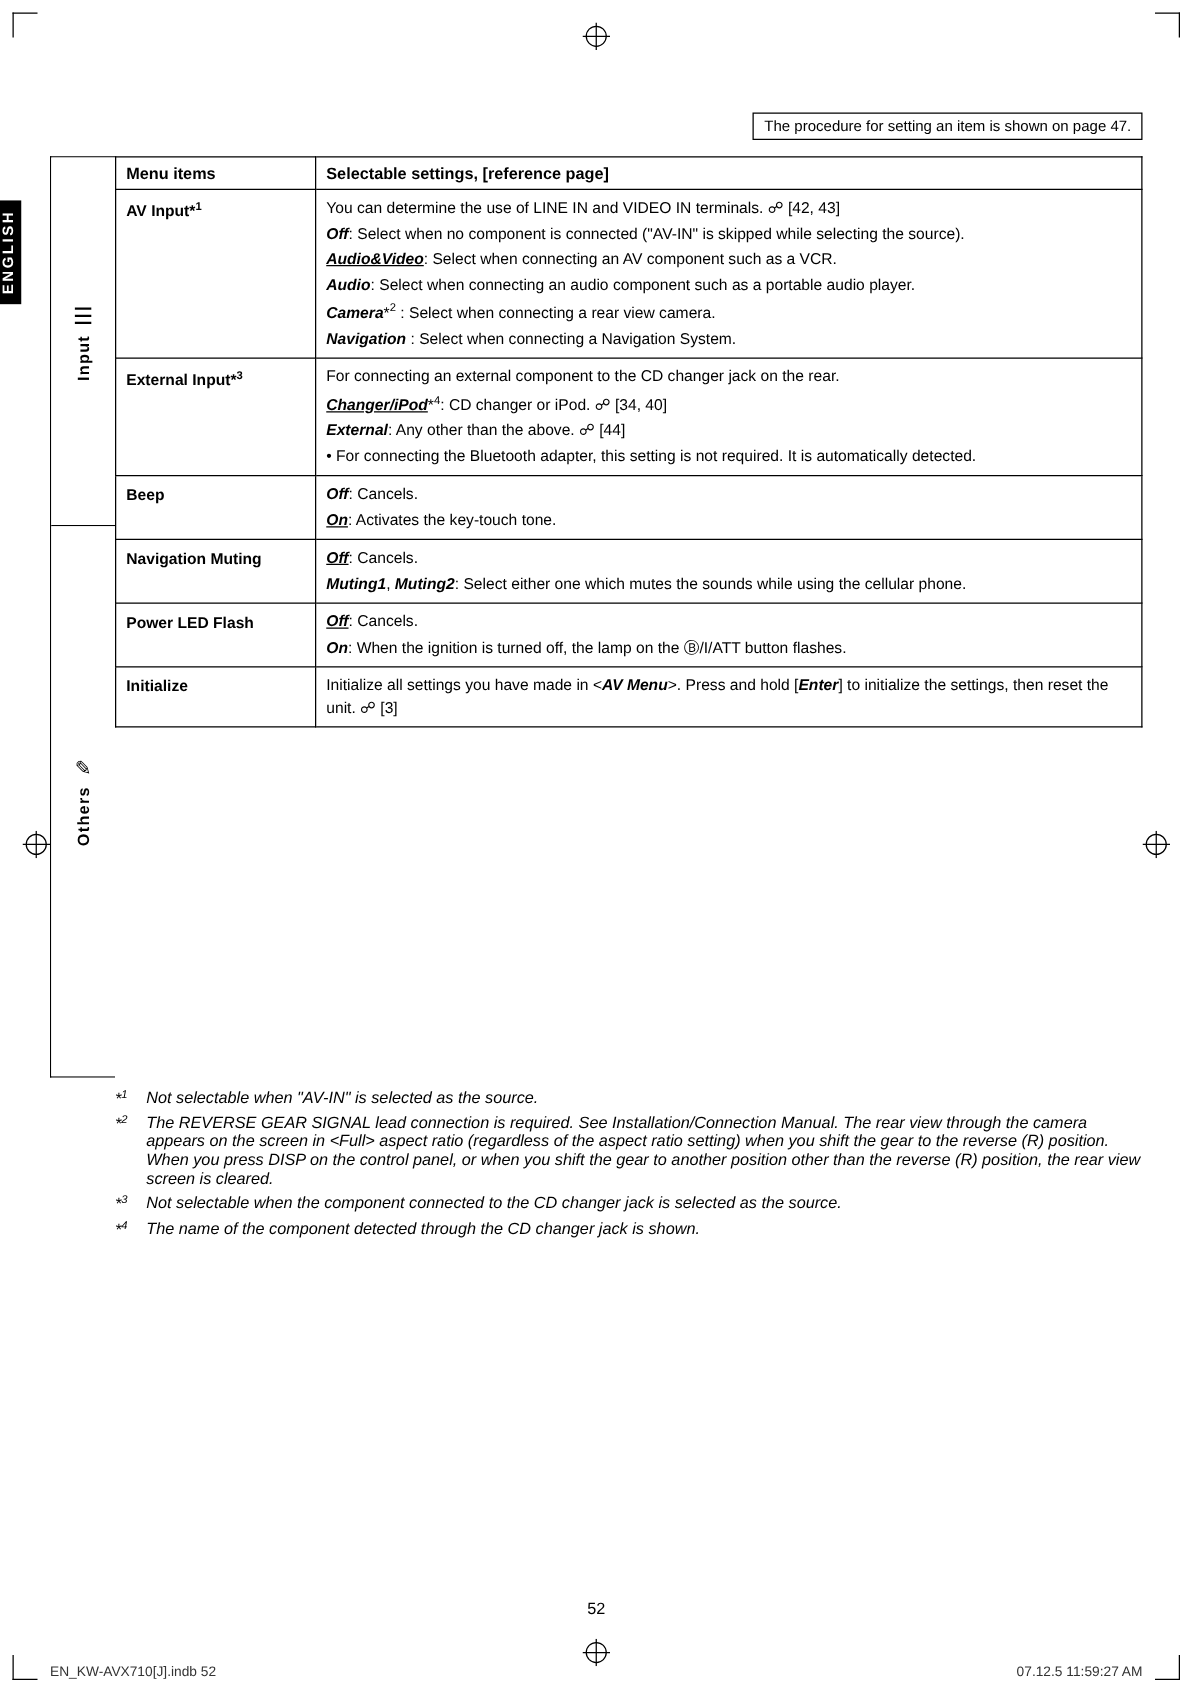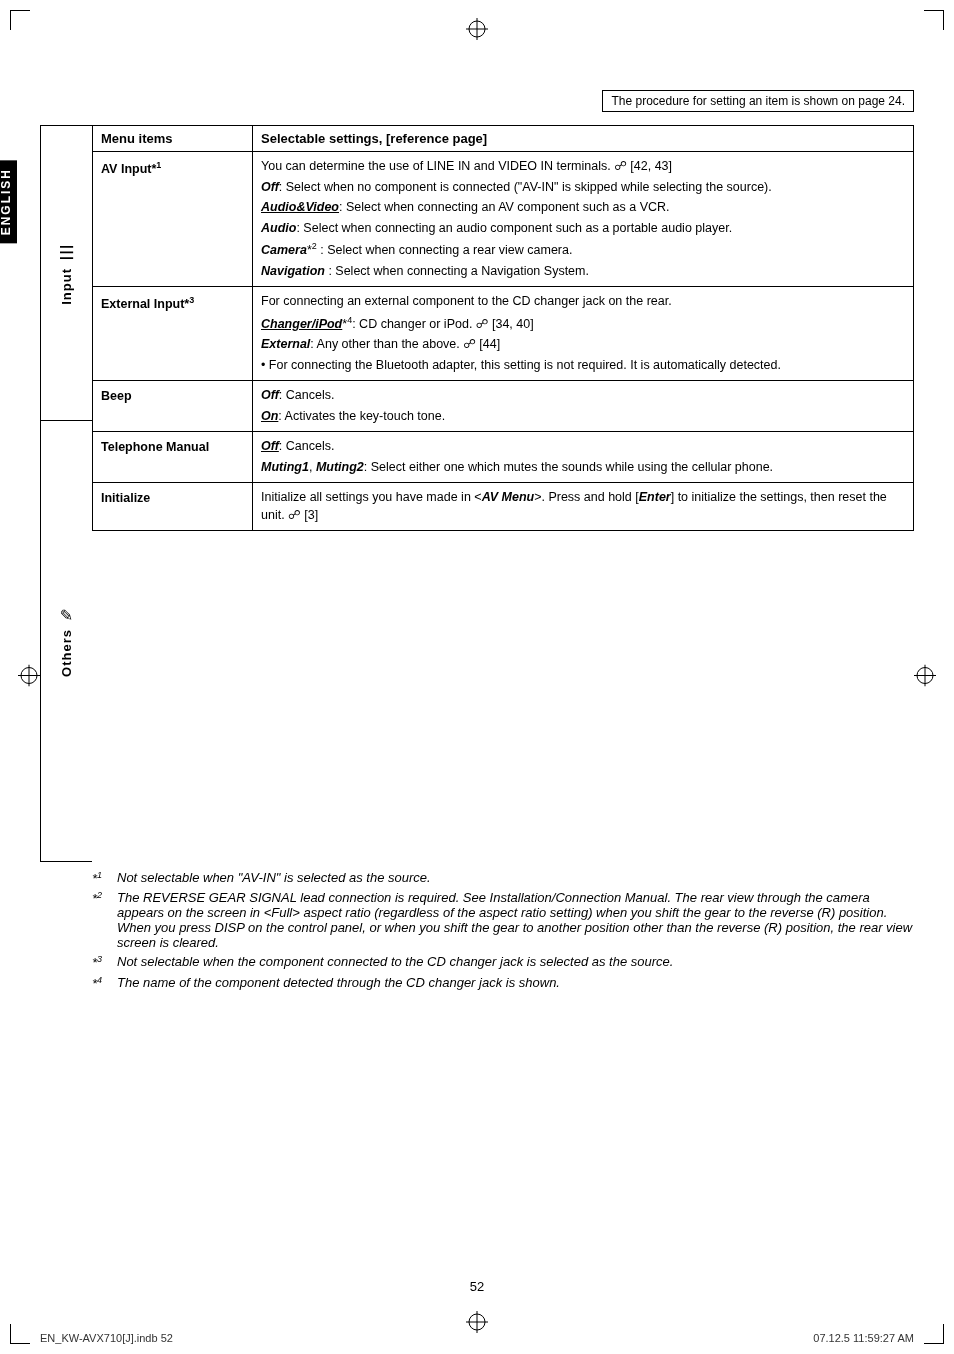--- a/index.html
+++ b/index.html
@@ -217,21 +217,21 @@
       <line x1="0" y1="11" x2="22" y2="11" stroke="#000" stroke-width="1"></line>
     </svg>
   </div>
 </div>
 
 <div class="english-tab">ENGLISH</div>
 
 <div class="content-area">
 
   <div class="procedure-box">
-    <span>The procedure for setting an item is shown on page 24.</span>
+    <span>The procedure for setting an item is shown on page 47.</span>
   </div>
 
   <div style="position:absolute; top:35px; left:0; width:52px; display:flex; flex-direction:column; border:1px solid #000; border-right:none;">
 
     <div class="sidebar-section input-section">
       <div style="font-size:18px; margin-bottom:4px;">☰</div>
       <div class="sidebar-label">Input</div>
     </div>
 
     <div class="sidebar-section others-section" style="border-bottom:none;">
@@ -280,29 +280,38 @@
           <td>Beep</td>
           <td>
             <div class="cell-content">
               <p><span class="bold">Off</span>: Cancels.</p>
               <p><span class="bold underline">On</span>: Activates the key-touch tone.</p>
             </div>
           </td>
         </tr>
 
         <tr>
-          <td>Telephone Manual</td>
+          <td>Navigation Muting</td>
           <td>
             <div class="cell-content">
               <p><span class="bold underline">Off</span>: Cancels.</p>
               <p><span class="bold">Muting1</span>, <span class="bold">Muting2</span>: Select either one which mutes the sounds while using the cellular phone.</p>
             </div>
           </td>
         </tr>
 
+        <tr>
+          <td>Power LED Flash</td>
+          <td>
+            <div class="cell-content">
+              <p><span class="bold underline">Off</span>: Cancels.</p>
+              <p><span class="bold">On</span>: When the ignition is turned off, the lamp on the Ⓑ/I/ATT button flashes.</p>
+            </div>
+          </td>
+        </tr>
 
 
         <tr>
           <td>Initialize</td>
           <td>
             <div class="cell-content">
               <p>Initialize all settings you have made in &lt;<span class="bold">AV Menu</span>&gt;. Press and hold [<span class="bold">Enter</span>] to initialize the settings, then reset the unit. ☍ [3]</p>
             </div>
           </td>
         </tr>

